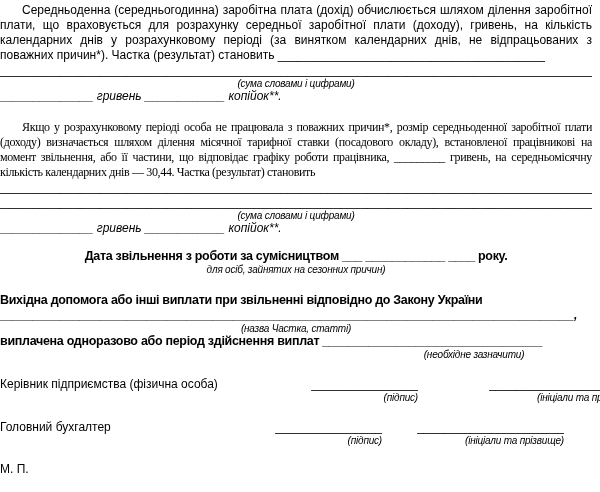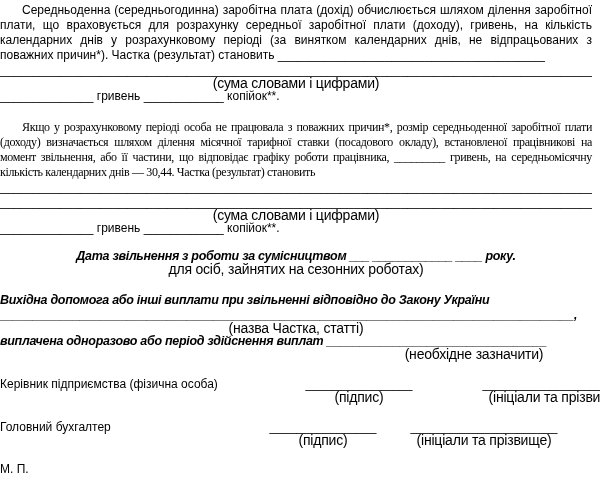--- a/index.html
+++ b/index.html
@@ -31,29 +31,29 @@
     line-height: 15px;
     height: 15px;
     white-space: nowrap;
     overflow: hidden;
   }
   .bold-line {
     font-weight: bold;
     font-style: italic;
   }
   .cap {
-    font-size: 14px;
+    font-size: 10px;
     line-height: 11px;
+    font-style: italic;
     letter-spacing: -0.2px;
   }
   .center { text-align: center; }
-  .fill-line { line-height: 15px; white-space: nowrap; overflow: hidden; }
+  .fill-line { line-height: 15px; white-space: nowrap; overflow: hidden; font-style: italic; }
   .heading {
     font-weight: bold;
-    font-style: italic;
     font-size: 12.5px;
     letter-spacing: -0.3px;
     line-height: 15px;
   }
   .mt-p2   { margin-top: 16px; font-family: Liberation Serif, serif; }
   .mt-head { margin-top: 13px; }
   .mt-sev  { margin-top: 18px; }
   .mt-sig  { margin-top: 17px; gap: 36px; }
   .mt-sig2 { margin-top: 17px; }
   .mt-seal { margin-top: 16px; }
@@ -66,21 +66,21 @@
   .sig-row {
     display: flex;
     align-items: flex-start;
   }
   .sig-label {
     flex: none;
     width: 264px;
   }
   .sig-col {
     flex: none;
-    text-align: center;
+    text-align: right;
   }
   .sig-col .cap { letter-spacing: -0.2px; }
   .c1 { width: 118px; }
   .c2 { width: 160px; margin-left: 22px; }
   .sig-blank {
     line-height: 15px;
     white-space: nowrap;
     overflow: hidden;
   }
   .seal { line-height: 15px; }
@@ -104,21 +104,21 @@
 
   <div class="uline">__________________________________________________________________________________________</div>
 
   <div class="cap center">(сума словами і цифрами)</div>
 
   <div class="fill-line">______________ гривень ____________ копійок**.</div>
 
   <div class="heading center mt-head">Дата звільнення з роботи за сумісництвом ___ ____________ ____ року.</div>
 
 
-  <div class="cap center">для осіб, зайнятих на сезонних роботах)</div>
+  <div class="cap center">для осіб, зайнятих на сезонних причин)</div>
 
   <div class="heading mt-sev">Вихідна допомога або інші виплати при звільненні відповідно до Закону України</div>
 
   <div class="uline bold-line">______________________________________________________________________________________,</div>
 
   <div class="cap center">(назва Частка, статті)</div>
 
   <div class="paid-line">
     <span class="heading">виплачена одноразово або період здійснення виплат</span>
     <span class="bold-line">_________________________________</span>

